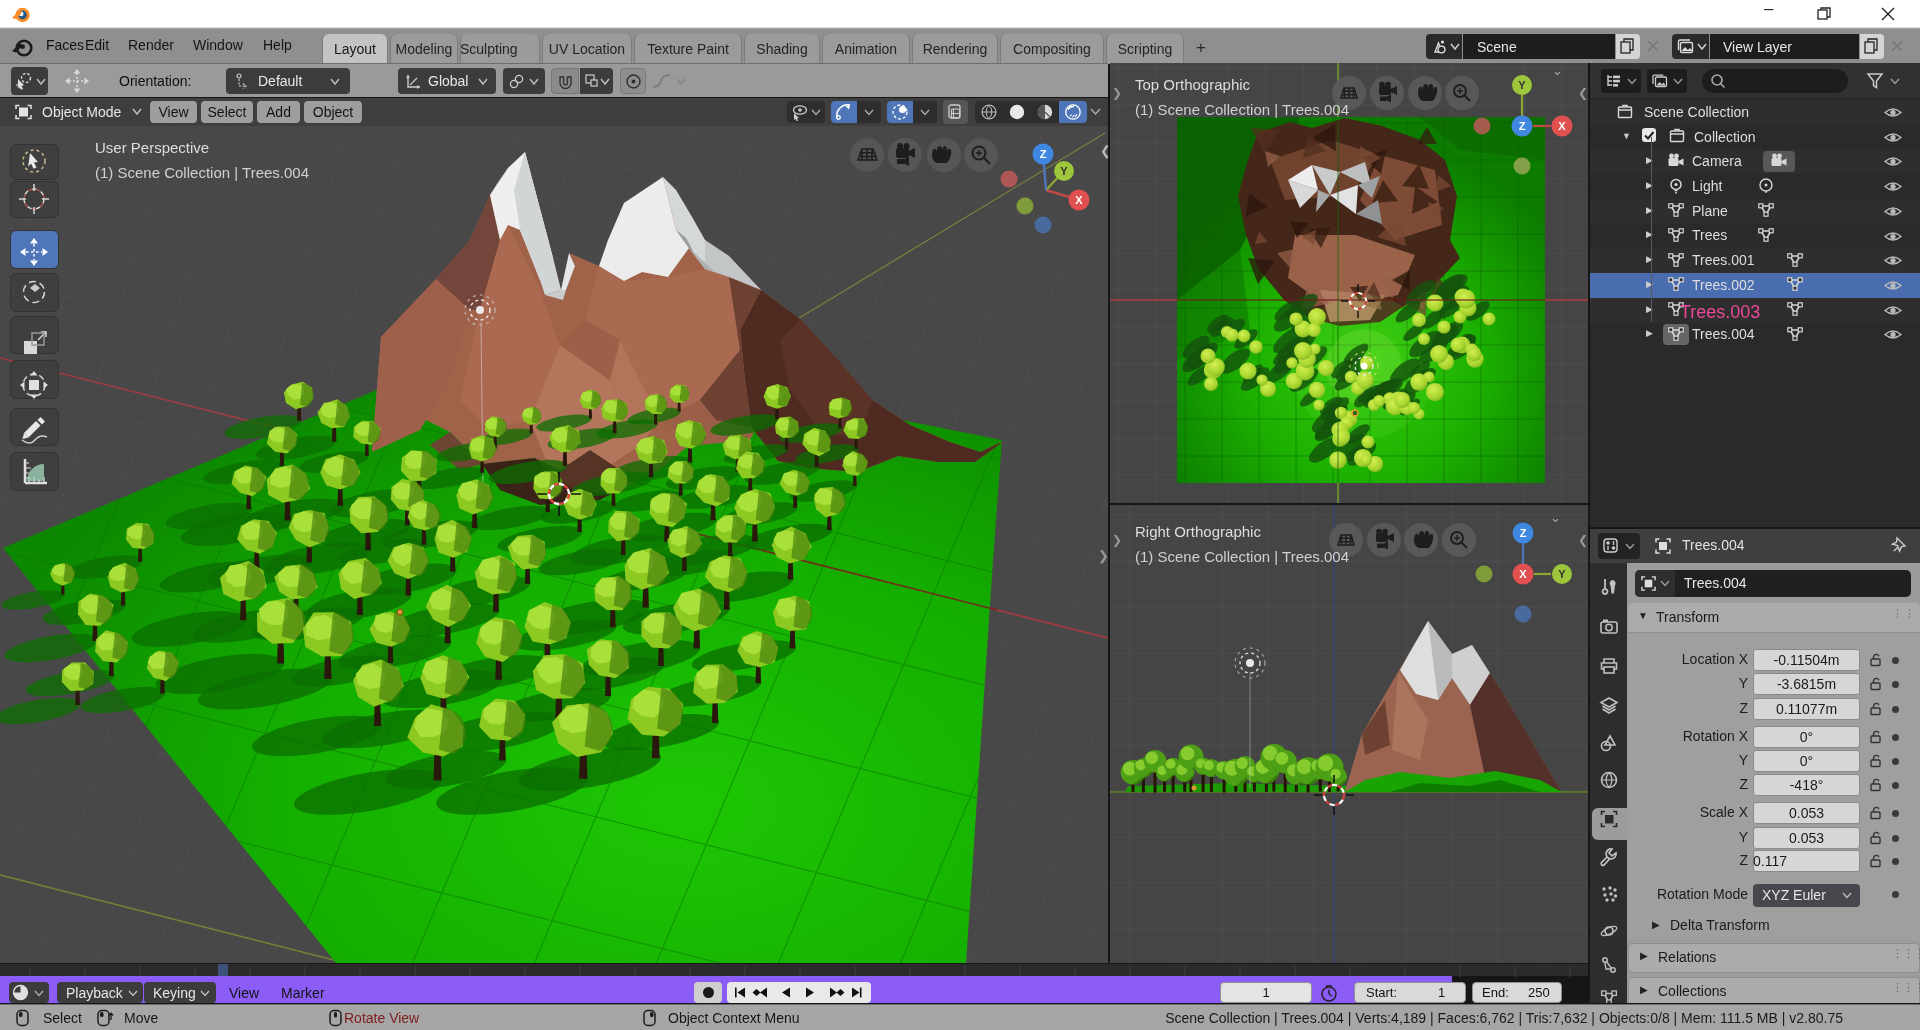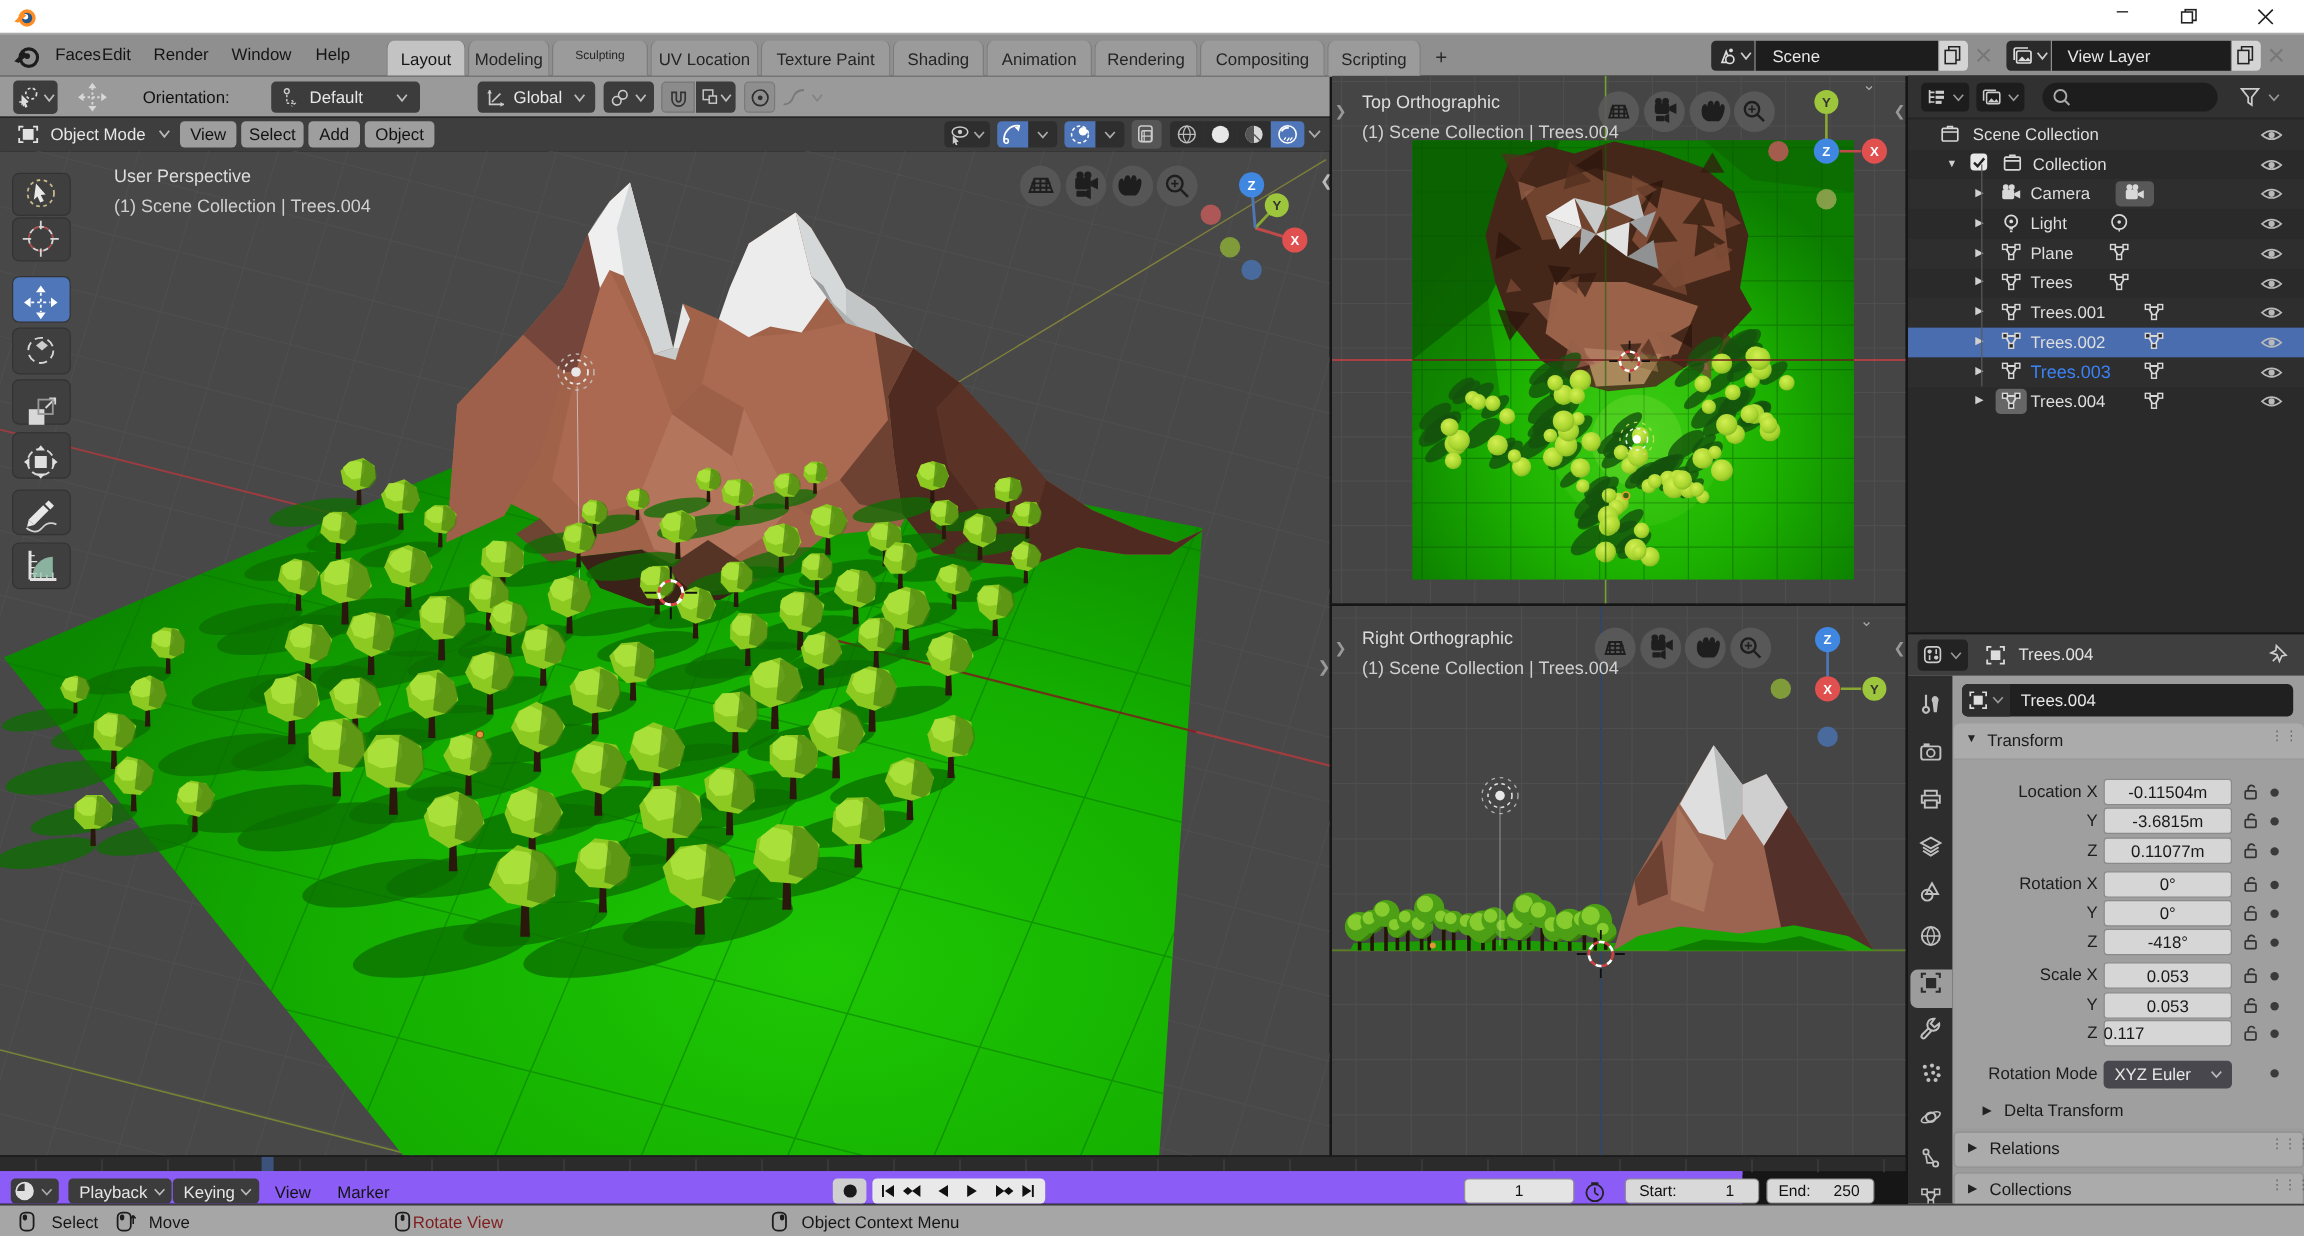--- a/index.html
+++ b/index.html
@@ -32,21 +32,21 @@
  <div class="t" style="left:46px;top:8px;font-size:14px;color:#141414">Faces</div>
  <div class="t" style="left:85px;top:8px;font-size:14px;color:#141414">Edit</div>
  <div class="t" style="left:128px;top:8px;font-size:14px;color:#141414">Render</div>
  <div class="t" style="left:193px;top:8px;font-size:14px;color:#141414">Window</div>
  <div class="t" style="left:263px;top:8px;font-size:14px;color:#141414">Help</div>
  <div class="abs" style="left:322px;top:5px;width:66px;height:30px;background:#c3c3c3;border-radius:6px 6px 0 0;border-left:1px solid #7c7c7c;border-right:1px solid #7c7c7c"></div>
  <div class="t" style="left:322px;top:12px;width:66px;text-align:center;font-size:14px;color:#161616">Layout</div>
  <div class="abs" style="left:390px;top:5px;width:68px;height:30px;background:#9b9b9b;border-radius:6px 6px 0 0;border-left:1px solid #7c7c7c;border-right:1px solid #7c7c7c"></div>
  <div class="t" style="left:390px;top:12px;width:68px;text-align:center;font-size:14px;color:#242424">Modeling</div>
  <div class="abs" style="left:460px;top:5px;width:80px;height:30px;background:#9b9b9b;border-radius:6px 6px 0 0;border-left:1px solid #7c7c7c;border-right:1px solid #7c7c7c"></div>
- <div class="t" style="left:460px;top:12px;width:80px;text-align:center;font-size:10px;color:#242424">Sculpting</div>
+ <div class="t" style="left:460px;top:12px;width:80px;text-align:left;font-size:14px;color:#242424">Sculpting</div>
  <div class="abs" style="left:542px;top:5px;width:90px;height:30px;background:#9b9b9b;border-radius:6px 6px 0 0;border-left:1px solid #7c7c7c;border-right:1px solid #7c7c7c"></div>
  <div class="t" style="left:542px;top:12px;width:90px;text-align:center;font-size:14px;color:#242424">UV Location</div>
  <div class="abs" style="left:634px;top:5px;width:108px;height:30px;background:#9b9b9b;border-radius:6px 6px 0 0;border-left:1px solid #7c7c7c;border-right:1px solid #7c7c7c"></div>
  <div class="t" style="left:634px;top:12px;width:108px;text-align:center;font-size:14px;color:#242424">Texture Paint</div>
  <div class="abs" style="left:744px;top:5px;width:76px;height:30px;background:#9b9b9b;border-radius:6px 6px 0 0;border-left:1px solid #7c7c7c;border-right:1px solid #7c7c7c"></div>
  <div class="t" style="left:744px;top:12px;width:76px;text-align:center;font-size:14px;color:#242424">Shading</div>
  <div class="abs" style="left:822px;top:5px;width:88px;height:30px;background:#9b9b9b;border-radius:6px 6px 0 0;border-left:1px solid #7c7c7c;border-right:1px solid #7c7c7c"></div>
  <div class="t" style="left:822px;top:12px;width:88px;text-align:center;font-size:14px;color:#242424">Animation</div>
  <div class="abs" style="left:912px;top:5px;width:86px;height:30px;background:#9b9b9b;border-radius:6px 6px 0 0;border-left:1px solid #7c7c7c;border-right:1px solid #7c7c7c"></div>
  <div class="t" style="left:912px;top:12px;width:86px;text-align:center;font-size:14px;color:#242424">Rendering</div>
@@ -1384,21 +1384,21 @@
       <circle cx="10" cy="7.5" r="2.6" fill="#b9b9b9"></circle>
     </svg>
     <div class="abs" style="left:0;top:235px;width:330px;height:25px;background:#2e2e2e"></div>
     <div class="t" style="left:56px;top:241px;font-size:9px;color:#cfcfcf">▶</div>
     <svg class="abs" style="left:77px;top:237px" width="18" height="18" viewBox="0 0 18 18">
       <path d="M4 5 L14 5 L9 13.5 Z" fill="none" stroke="#d8d8d8" stroke-width="1.5"></path>
       <rect x="1.8" y="2.8" width="4" height="4" fill="#2a2a2a" stroke="#d8d8d8" stroke-width="1.2"></rect>
       <rect x="12.2" y="2.8" width="4" height="4" fill="#2a2a2a" stroke="#d8d8d8" stroke-width="1.2"></rect>
       <rect x="7" y="11.2" width="4" height="4" fill="#2a2a2a" stroke="#d8d8d8" stroke-width="1.2"></rect>
     </svg>
-    <div class="t" style="left:102px;top:239px;font-size:15px;color:#3b82f6">Trees.003</div>
+    <div class="t" style="left:90px;top:239px;font-size:18px;color:#ec4899">Trees.003</div>
     <svg class="abs" style="left:196px;top:237px" width="18" height="18" viewBox="0 0 18 18">
       <path d="M4 5 L14 5 L9 13.5 Z" fill="none" stroke="#d8d8d8" stroke-width="1.5"></path>
       <rect x="1.8" y="2.8" width="4" height="4" fill="#2a2a2a" stroke="#d8d8d8" stroke-width="1.2"></rect>
       <rect x="12.2" y="2.8" width="4" height="4" fill="#2a2a2a" stroke="#d8d8d8" stroke-width="1.2"></rect>
       <rect x="7" y="11.2" width="4" height="4" fill="#2a2a2a" stroke="#d8d8d8" stroke-width="1.2"></rect>
     </svg>
     <svg class="abs" style="left:293px;top:240px" width="20" height="15" viewBox="0 0 20 15">
       <path d="M2 7.5 Q10 0.5 18 7.5 Q10 14.5 2 7.5 Z" fill="none" stroke="#b9b9b9" stroke-width="1.4"></path>
       <circle cx="10" cy="7.5" r="2.6" fill="#b9b9b9"></circle>
     </svg>
@@ -1712,12 +1712,13 @@
 <svg class="abs" style="left:327px;top:4px" width="22" height="18" viewBox="0 0 22 18">
       <rect x="3" y="1.5" width="11" height="15" rx="4" fill="none" stroke="#1c1c1c" stroke-width="1.5"></rect>
       <rect x="7" y="3" width="3" height="5.5" rx="1.5" fill="#1c1c1c"></rect>
     </svg>
     <div class="t" style="left:344px;top:5px;font-size:14px;color:#7f1d1d">Rotate View</div>
 <svg class="abs" style="left:641px;top:4px" width="22" height="18" viewBox="0 0 22 18">
       <rect x="3" y="1.5" width="11" height="15" rx="4" fill="none" stroke="#1c1c1c" stroke-width="1.5"></rect>
       <rect x="9" y="3" width="3.5" height="5" rx="1.5" fill="#1c1c1c"></rect>
     </svg>
     <div class="t" style="left:668px;top:5px;font-size:14px;color:#161616">Object Context Menu</div>
+<div class="t" style="left:1143px;top:5px;width:700px;text-align:right;font-size:14px;color:#1a1a1a">Scene Collection | Trees.004 | Verts:4,189 | Faces:6,762 | Tris:7,632 | Objects:0/8 | Mem: 111.5 MB | v2.80.75</div>
 </div>
 </body></html>

